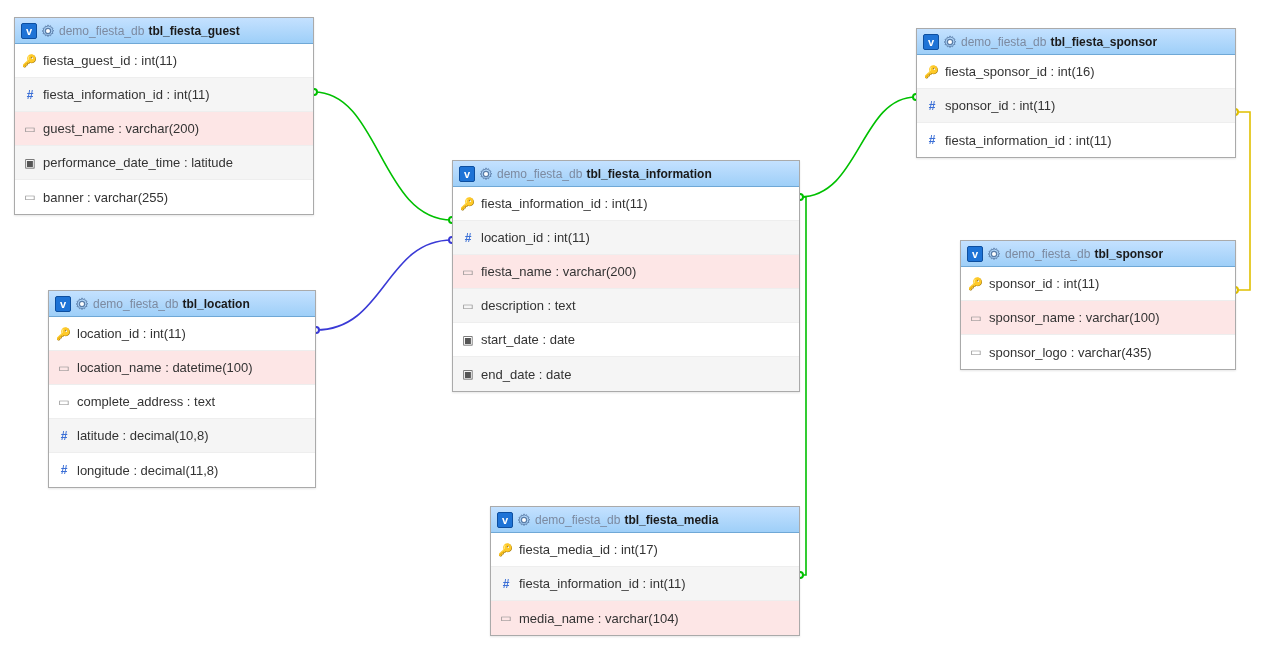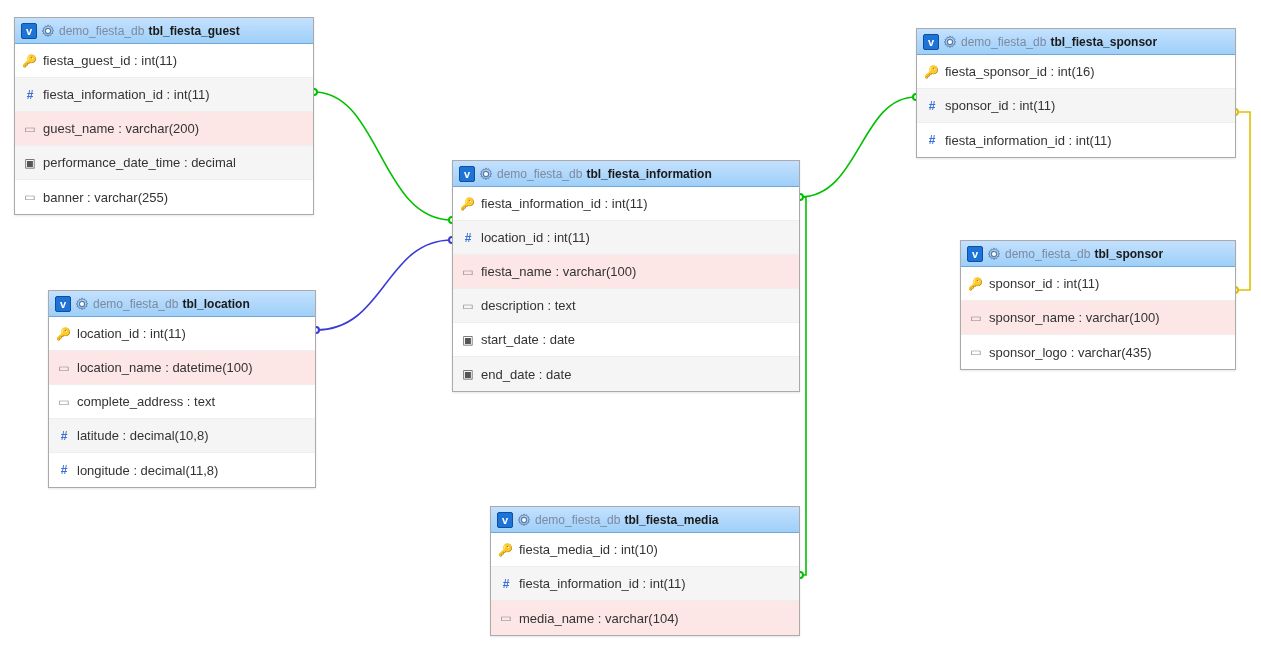--- a/index.html
+++ b/index.html
@@ -145,21 +145,21 @@
         <div class="row alt">
       <span class="ico ico-hash">#</span>
       <span class="col-name">fiesta_information_id : int(11)</span>
     </div>
         <div class="row pink">
       <span class="ico ico-text">▭</span>
       <span class="col-name">guest_name : varchar(200)</span>
     </div>
         <div class="row alt">
       <span class="ico ico-date">▣</span>
-      <span class="col-name">performance_date_time : decimal</span>
+      <span class="col-name">performance_date_time : latitude</span>
     </div>
         <div class="row">
       <span class="ico ico-text">▭</span>
       <span class="col-name">banner : varchar(255)</span>
     </div>
       </div>
       <div class="table" style="left: 48px; top: 290px; width: 268px;">
         <div class="thead">
     <span class="badge-v">v</span>
     <span class="gear">
@@ -211,21 +211,21 @@
         <div class="row">
       <span class="ico ico-key">🔑</span>
       <span class="col-name">fiesta_information_id : int(11)</span>
     </div>
         <div class="row alt">
       <span class="ico ico-hash">#</span>
       <span class="col-name">location_id : int(11)</span>
     </div>
         <div class="row pink">
       <span class="ico ico-text">▭</span>
-      <span class="col-name">fiesta_name : varchar(100)</span>
+      <span class="col-name">fiesta_name : varchar(200)</span>
     </div>
         <div class="row alt">
       <span class="ico ico-text">▭</span>
       <span class="col-name">description : text</span>
     </div>
         <div class="row">
       <span class="ico ico-date">▣</span>
       <span class="col-name">start_date : date</span>
     </div>
         <div class="row alt">
@@ -242,21 +242,21 @@
                 <circle cx="8" cy="8" r="3" fill="#fff" stroke="#5a7da8" stroke-width="1.4"></circle>
                 <path d="M8 1l1 2 2-1 .5 2.2 2.2.5-1 2 2 1-2 1 1 2-2.2.5-.5 2.2-2-1-1 2-1-2-2 1-.5-2.2L2.3 11l1-2-2-1 2-1-1-2 2.2-.5L5 2.3l2 1z" fill="none" stroke="#5a7da8" stroke-width="1"></path>
               </g>
             </svg>
           </span>
     <span class="db-name">demo_fiesta_db</span>
     <span class="tbl-name">tbl_fiesta_media</span>
   </div>
         <div class="row">
       <span class="ico ico-key">🔑</span>
-      <span class="col-name">fiesta_media_id : int(10)</span>
+      <span class="col-name">fiesta_media_id : int(17)</span>
     </div>
         <div class="row alt">
       <span class="ico ico-hash">#</span>
       <span class="col-name">fiesta_information_id : int(11)</span>
     </div>
         <div class="row pink">
       <span class="ico ico-text">▭</span>
       <span class="col-name">media_name : varchar(104)</span>
     </div>
       </div>

